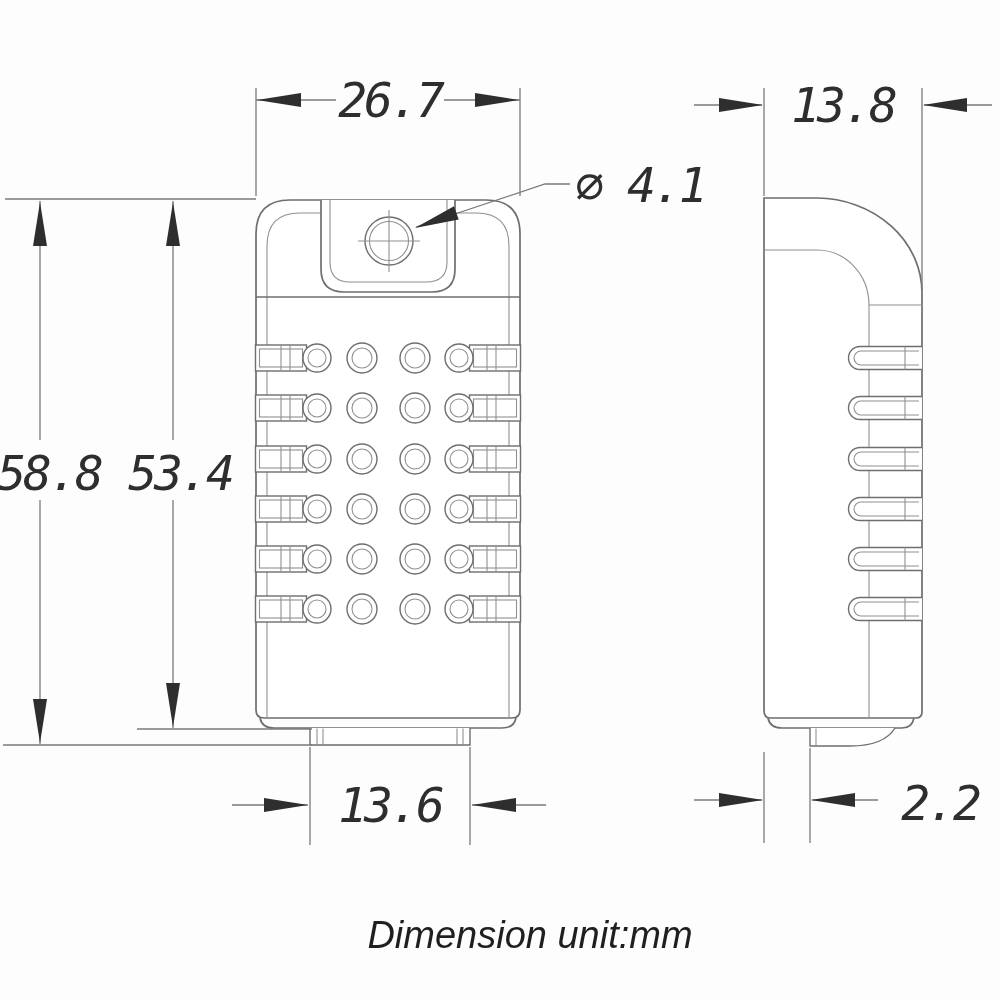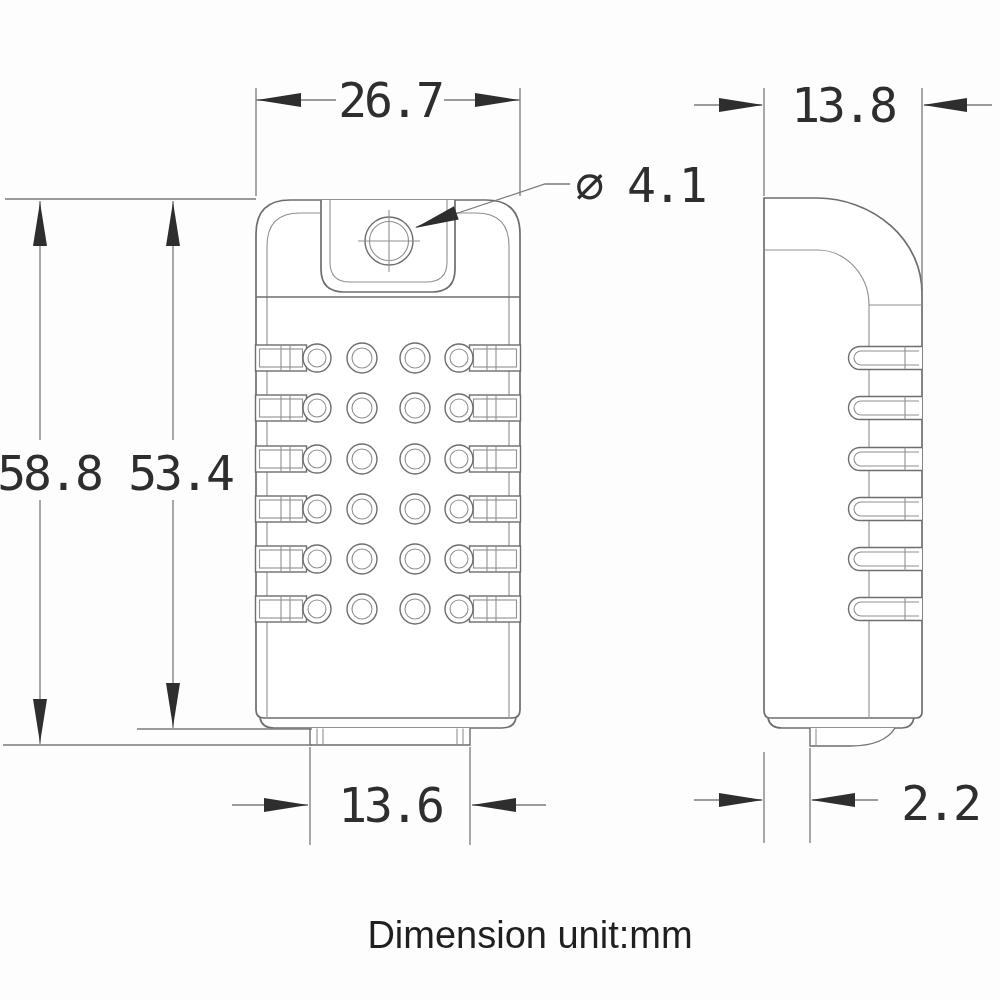--- a/index.html
+++ b/index.html
@@ -5,20 +5,21 @@
   :root{
     --line:#6e6e6e; --detail:#909090; --dimension-line:#7a7a7a;
     --text:#2e2e2e; --background:#fdfdfd;
   }
   html,body{margin:0;padding:0;}
   body{background:#fff;}
   .canvas{
     position:relative; width:1000px; height:1000px;
     background:var(--background);
     font-family:"Liberation Sans", sans-serif;
+    font-style:italic;
   }
   svg{display:block;}
   .outline{stroke:var(--line);stroke-width:1.7;fill:none;}
   .outline-fill{stroke:var(--line);stroke-width:1.7;fill:#fff;}
   .thin{stroke:var(--line);stroke-width:1.4;fill:none;}
   .thin-fill{stroke:var(--line);stroke-width:1.4;fill:#fff;}
   .detail{stroke:var(--detail);stroke-width:1.1;fill:none;}
   .dim{stroke:var(--dimension-line);stroke-width:1.3;fill:none;}
   .arrow{fill:var(--text);stroke:none;}
   .dim-text{

